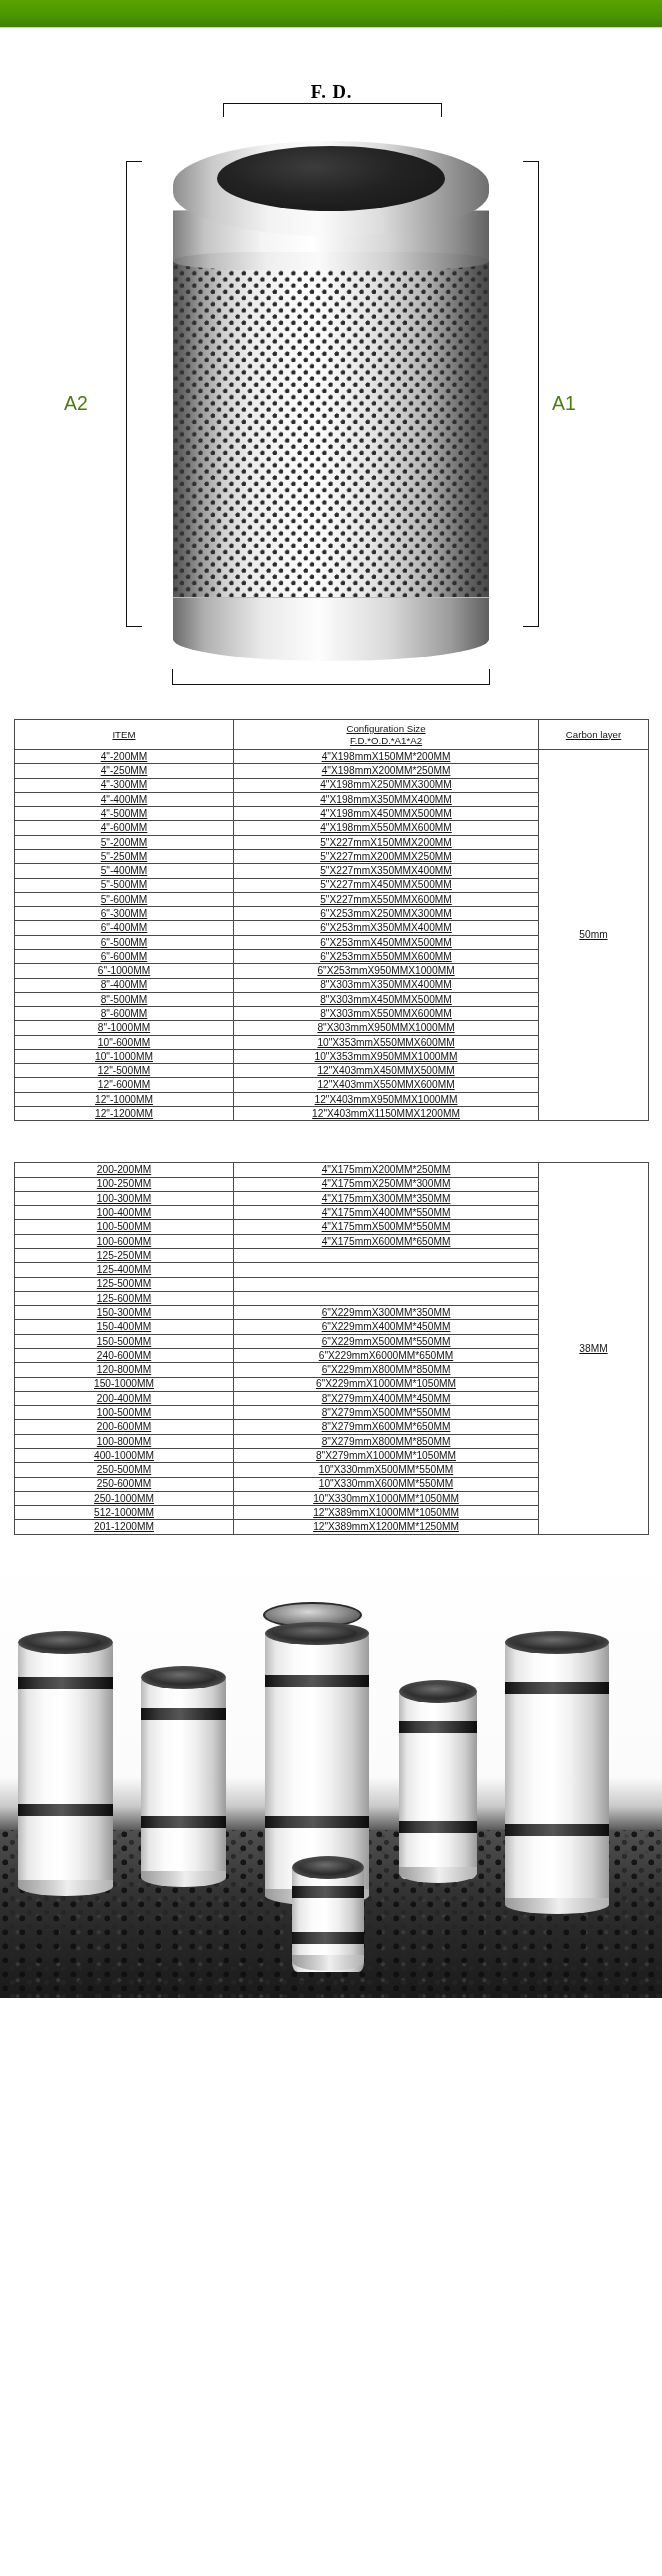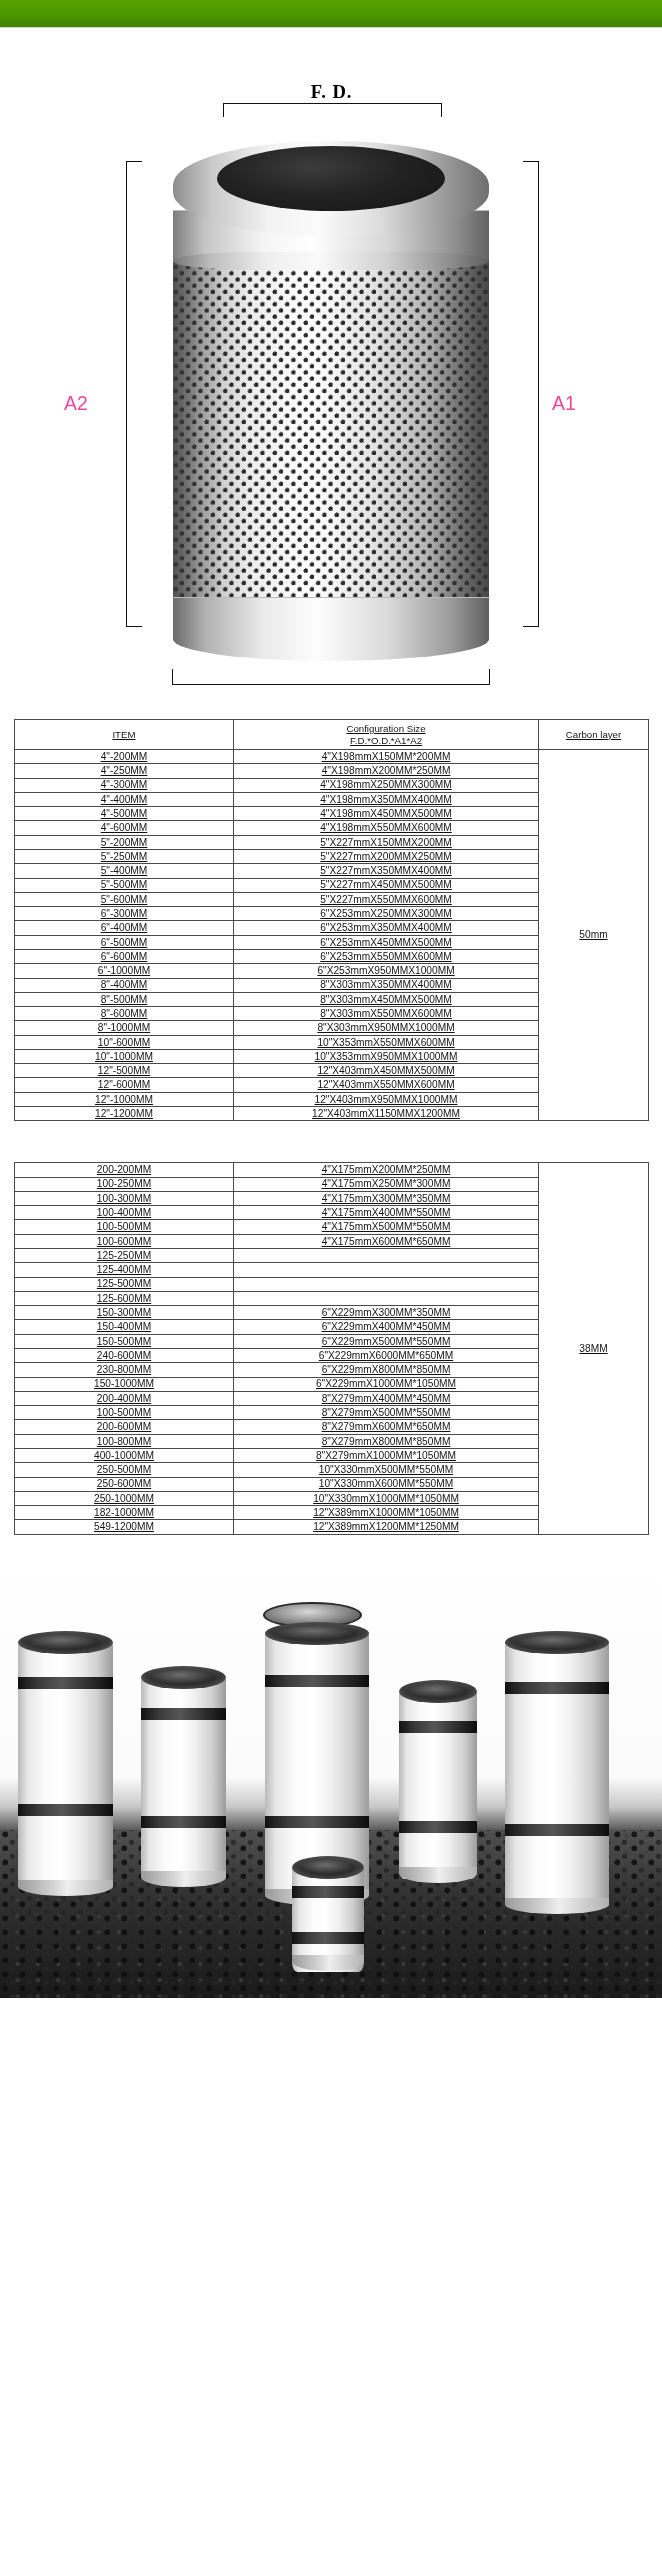--- a/index.html
+++ b/index.html
@@ -47,21 +47,21 @@
     font-family:"Liberation Serif", serif;
     font-size:18.6px;
     color:#000;
     white-space:nowrap;
     letter-spacing:0.9px;
   }
   .lbl-sans {
     position:absolute;
     font-family:"Liberation Sans", sans-serif;
     font-size:19.4px;
-    color:#ec4899;
+    color:#4d7c0f;
     white-space:nowrap;
   }
   .lbl-fd { top:53px; left:50%; transform:translateX(-50%);font-weight:bold; }
   .lbl-od { top:667px; left:50%; transform:translateX(-50%); }
   .lbl-a2 { top:364px; left:64px; }
   .lbl-a1 { top:364px; left:552px; }
 
   
   .brk { position:absolute; border-color:#111; border-style:solid; border-width:0; }
   .brk-fd {
@@ -420,21 +420,21 @@
       </tr>
       <tr>
         <td class="col-item">150-500MM</td>
         <td class="col-config">6"X229mmX500MM*550MM</td>
       </tr>
       <tr>
         <td class="col-item">240-600MM</td>
         <td class="col-config">6"X229mmX6000MM*650MM</td>
       </tr>
       <tr>
-        <td class="col-item">230-800MM</td>
+        <td class="col-item">120-800MM</td>
         <td class="col-config">6"X229mmX800MM*850MM</td>
       </tr>
       <tr>
         <td class="col-item">150-1000MM</td>
         <td class="col-config">6"X229mmX1000MM*1050MM</td>
       </tr>
       <tr>
         <td class="col-item">200-400MM</td>
         <td class="col-config">8"X279mmX400MM*450MM</td>
       </tr>
@@ -460,25 +460,25 @@
       </tr>
       <tr>
         <td class="col-item">250-600MM</td>
         <td class="col-config">10"X330mmX600MM*550MM</td>
       </tr>
       <tr>
         <td class="col-item">250-1000MM</td>
         <td class="col-config">10"X330mmX1000MM*1050MM</td>
       </tr>
       <tr>
-        <td class="col-item">182-1000MM</td>
+        <td class="col-item">512-1000MM</td>
         <td class="col-config">12"X389mmX1000MM*1050MM</td>
       </tr>
       <tr>
-        <td class="col-item">549-1200MM</td>
+        <td class="col-item">201-1200MM</td>
         <td class="col-config">12"X389mmX1200MM*1250MM</td>
       </tr>
     </tbody>
 </table>
 
 <div class="photo">
   <div class="floor-fade"></div>
   <div class="granule-floor"></div>
 
   <div class="cyl" style="left:17.7px; top:84px; width:95px; height:265px;">

